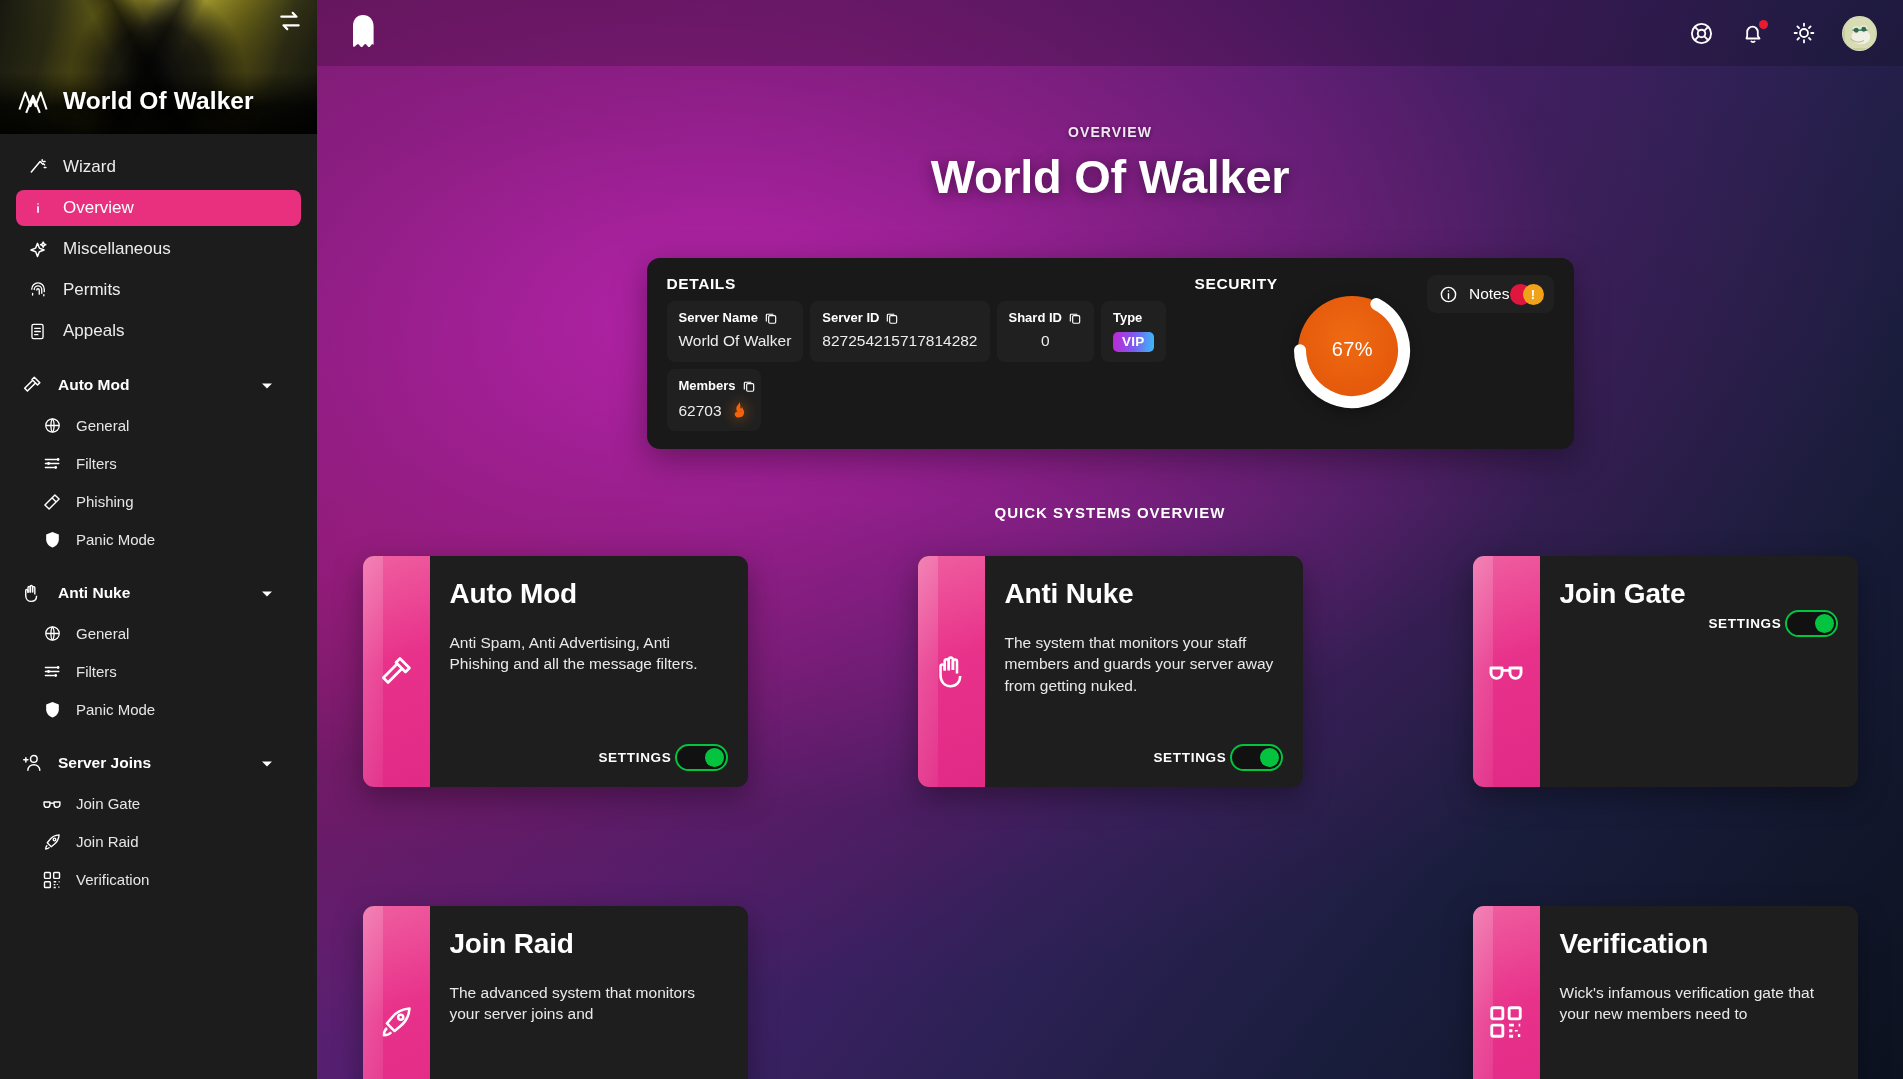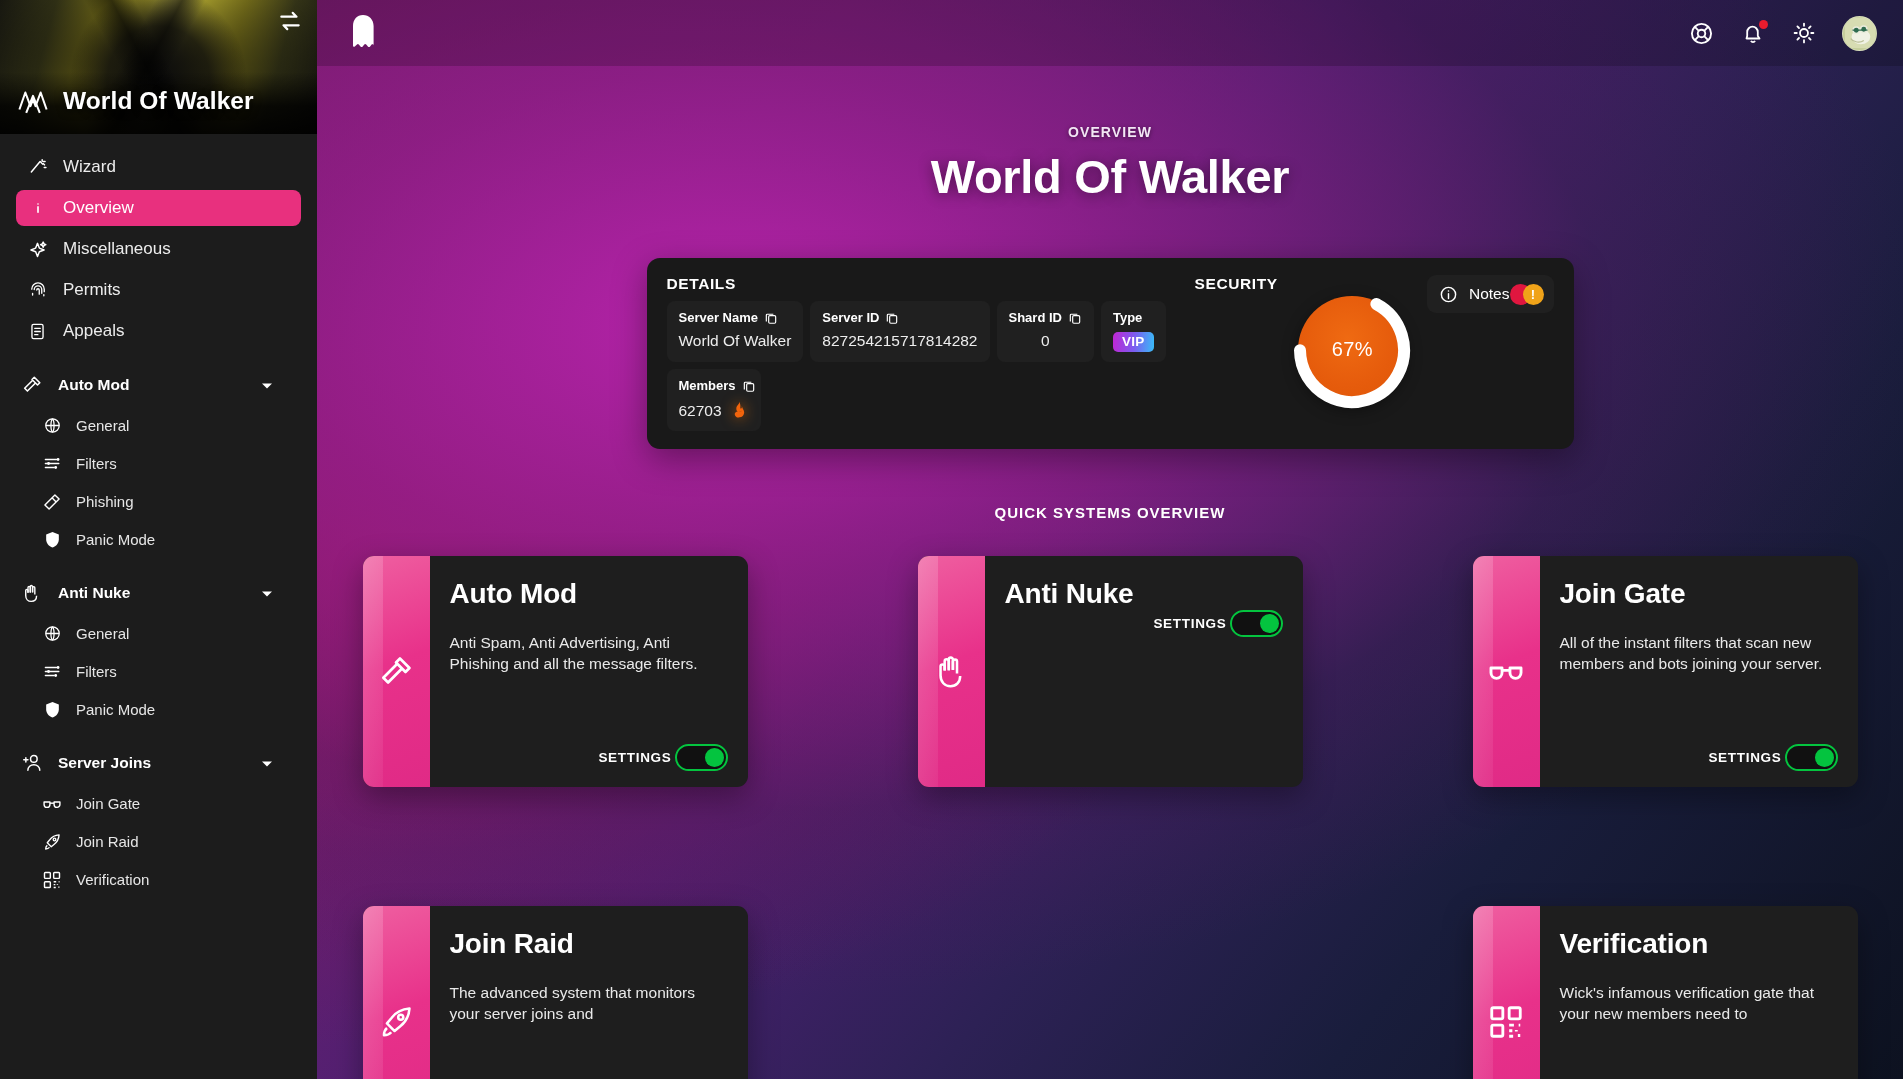--- a/index.html
+++ b/index.html
@@ -661,20 +661,21 @@
             <svg viewBox="0 0 24 24" fill="none" stroke="currentColor" stroke-width="1.6" stroke-linejoin="round">
               <path d="M8 11V5.2a1.3 1.3 0 0 1 2.6 0V11"></path>
               <path d="M10.6 10.6V4.2a1.3 1.3 0 0 1 2.6 0v6.4"></path>
               <path d="M13.2 10.8V5.4a1.3 1.3 0 0 1 2.6 0V13"></path>
               <path d="M8 11V8.6a1.3 1.3 0 0 0-2.6 0v5.6c0 4 2.6 6.8 6.3 6.8 3.7 0 6.1-2.6 6.1-6.4"></path>
             </svg>
           </span>
         </div>
         <div class="card-body">
           <div class="card-title">Anti Nuke</div>
+          <div class="card-desc">The system that monitors your staff members and guards your server away from getting nuked.</div>
           <div class="card-foot">
             <span class="settings-lbl">SETTINGS</span>
             <span class="toggle">
                 <span class="knob"></span>
               </span>
           </div>
         </div>
       </article>
 
       <article class="sys-card">
@@ -682,21 +683,20 @@
           <span class="ico">
             <svg viewBox="0 0 24 24" fill="none" stroke="currentColor" stroke-width="1.8" stroke-linejoin="round">
               <path d="M2.5 9.5h7v3a3.5 3.5 0 0 1-7 0Z"></path>
                 <path d="M14.5 9.5h7v3a3.5 3.5 0 0 1-7 0Z"></path>
               <path d="M9.5 11h5"></path>
             </svg>
           </span>
         </div>
         <div class="card-body">
           <div class="card-title">Join Gate</div>
-          <div class="card-desc">All of the instant filters that scan new members and bots joining your server.</div>
           <div class="card-foot">
             <span class="settings-lbl">SETTINGS</span>
             <span class="toggle">
                 <span class="knob"></span>
               </span>
           </div>
         </div>
       </article>
 
       <article class="sys-card">

